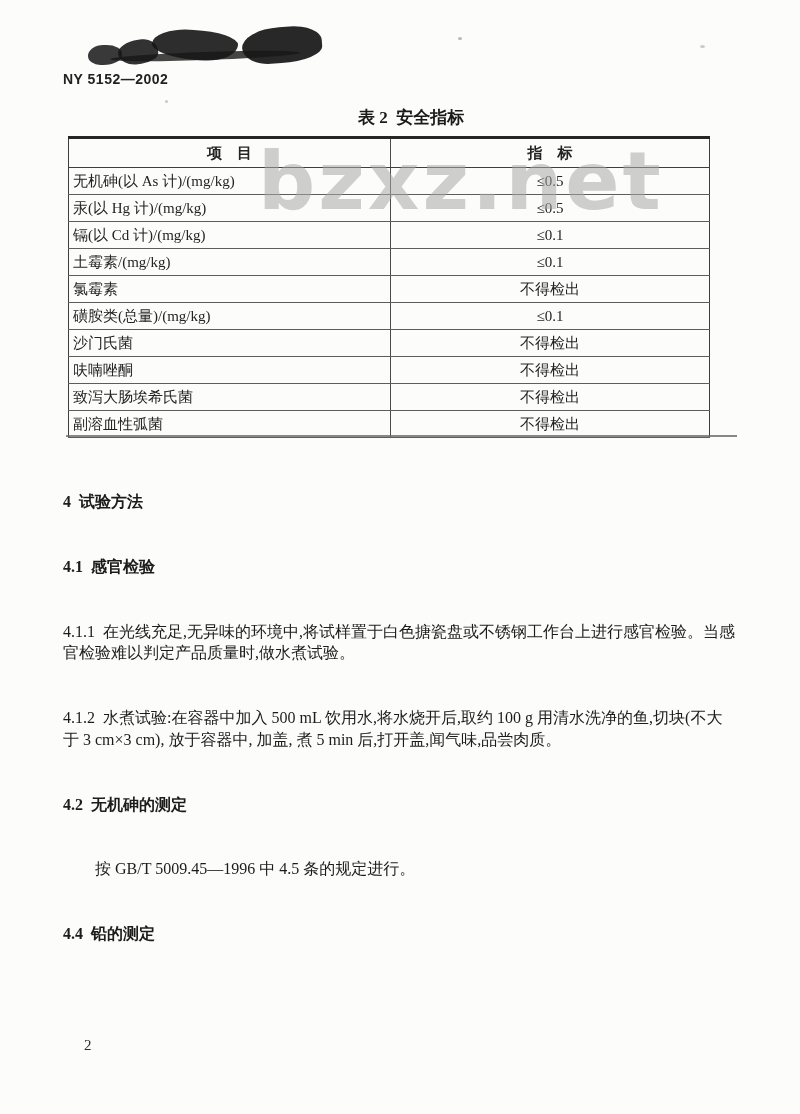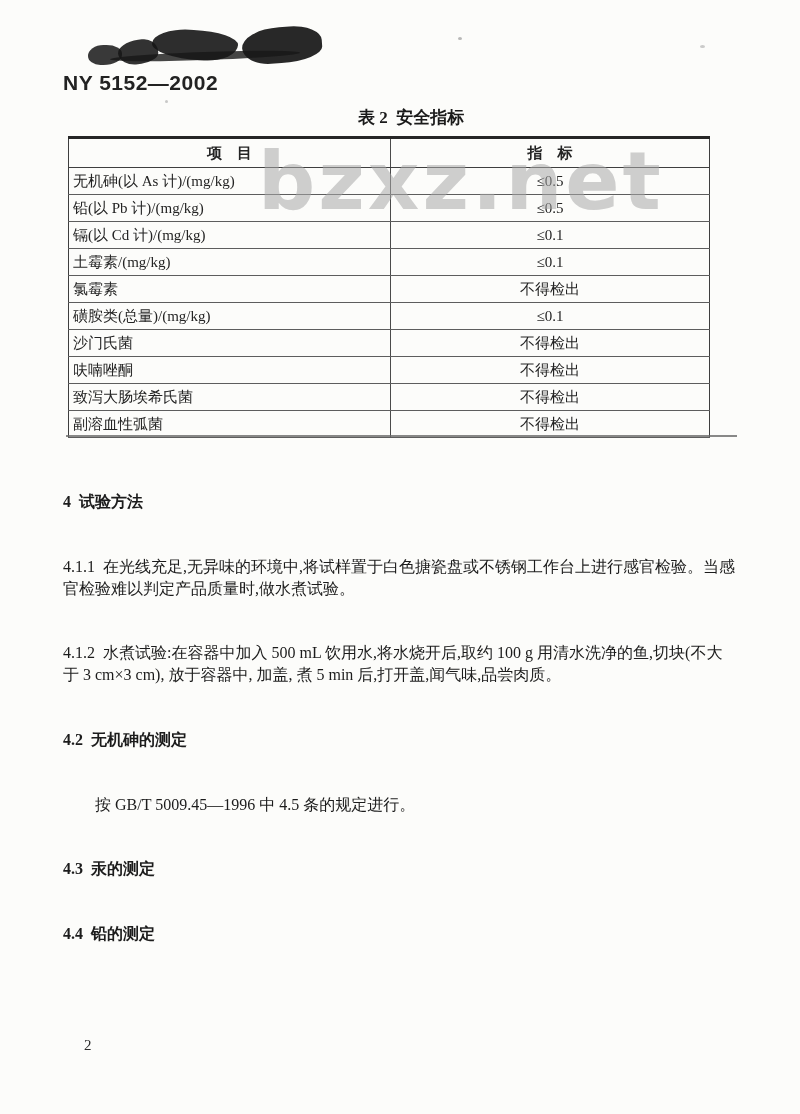--- a/index.html
+++ b/index.html
@@ -3,21 +3,21 @@
 <meta charset="utf-8">
 <style>
   html,body{margin:0;padding:0;background:#ffffff;}
   .page{
     position:relative;width:800px;height:1114px;background:#fcfcfa;
     font-family:"Liberation Serif","DejaVu Serif",serif;color:#1e1e1e;overflow:hidden;
   }
   .doc-code{
     position:absolute;left:63px;top:71px;
     font-family:"Liberation Sans","DejaVu Sans",sans-serif;
-    font-size:21px;font-weight:700;letter-spacing:0.5px;color:#222;
+    font-size:14px;font-weight:700;letter-spacing:0.5px;color:#222;
   }
   .table-title{
     position:absolute;left:0;top:106px;width:100%;text-align:center;
     font-size:17px;font-weight:700;color:#1a1a1a;white-space:pre-wrap;padding-left:11px;
   }
   .spec-table{
     position:absolute;left:68px;top:136px;width:642px;
     border-collapse:collapse;table-layout:fixed;
     font-size:15px;color:#242424;
     border:1px solid #3e3e3e;border-top:3px solid #262626;
@@ -80,21 +80,21 @@
         <th>项    目</th>
         <th class="col-val">指    标</th>
       </tr>
     </thead>
     <tbody>
       <tr>
           <td class="cell-item">无机砷(以 As 计)/(mg/kg)</td>
           <td class="cell-val col-val">≤0.5</td>
         </tr>
       <tr>
-          <td class="cell-item">铅(以 Pb 计)/(mg/kg)</td>
+          <td class="cell-item">汞(以 Hg 计)/(mg/kg)</td>
           <td class="cell-val col-val">≤0.5</td>
         </tr>
       <tr>
           <td class="cell-item">镉(以 Cd 计)/(mg/kg)</td>
           <td class="cell-val col-val">≤0.1</td>
         </tr>
       <tr>
           <td class="cell-item">土霉素/(mg/kg)</td>
           <td class="cell-val col-val">≤0.1</td>
         </tr>
@@ -123,25 +123,25 @@
           <td class="cell-val col-val">不得检出</td>
         </tr>
     </tbody>
   </table>
   <div class="table-underline"></div>
 
   <div class="watermark">bzxz.net</div>
 
   <div class="sections">
     <div class="sec-h">4  试验方法</div>
+    <div class="sec-h">4.1  感官检验</div>
     <div class="sec-p">4.1.1  在光线充足,无异味的环境中,将试样置于白色搪瓷盘或不锈钢工作台上进行感官检验。当感官检验难以判定产品质量时,做水煮试验。</div>
     <div class="sec-p">4.1.2  水煮试验:在容器中加入 500 mL 饮用水,将水烧开后,取约 100 g 用清水洗净的鱼,切块(不大于 3 cm×3 cm), 放于容器中, 加盖, 煮 5 min 后,打开盖,闻气味,品尝肉质。</div>
     <div class="sec-h">4.2  无机砷的测定</div>
     <div class="sec-p indent">按 GB/T 5009.45—1996 中 4.5 条的规定进行。</div>
-    <div class="sec-h">4.3  汞的测定</div>
     <div class="sec-h">4.4  铅的测定</div>
     
     
     
     
     
     
     
     
     

